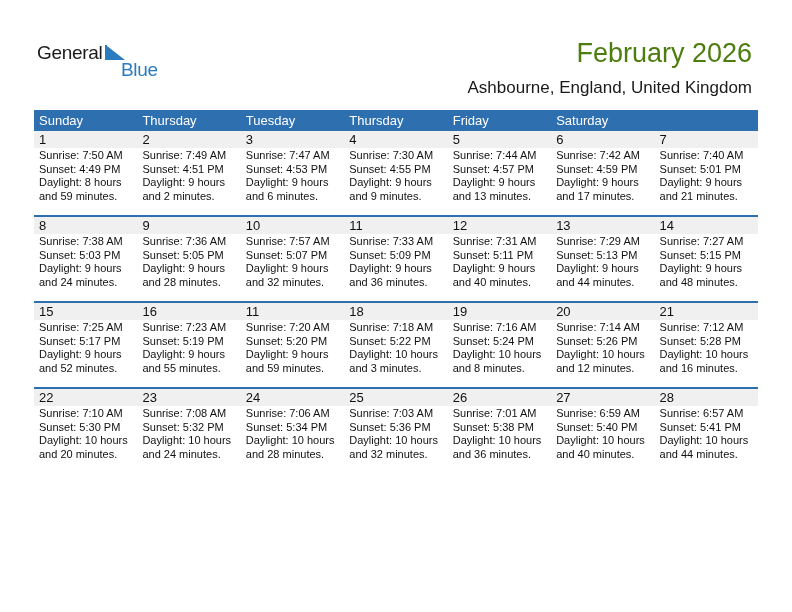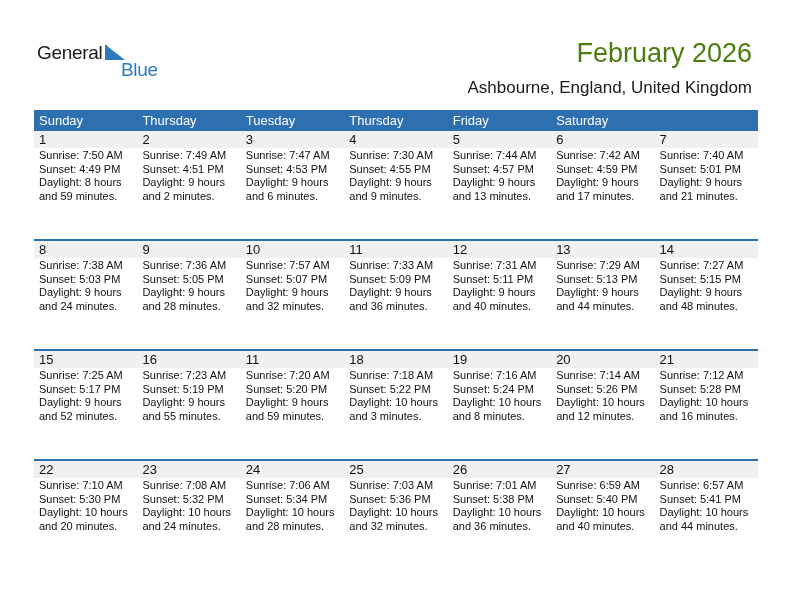--- a/index.html
+++ b/index.html
@@ -11,21 +11,21 @@
   .logo .tri-bar { position: absolute; left: 68px; top: 3px; width: 2px; height: 15px; background: #2b7bc0; }
   .title { position: absolute; right: 40px; top: 38px; font-size: 27px; color: #4d7c0f; text-align: right; }
   .subtitle { position: absolute; right: 40px; top: 78px; font-size: 17px; color: #1a1a1a; }
   .cal { position: absolute; left: 34px; top: 110px; width: 724px; }
   .hdr { display: grid; grid-template-columns: repeat(7, 1fr); background: #2e6fb0; height: 21px; }
   .hdr div { color: #ffffff; font-size: 13px; line-height: 21px; padding-left: 5px; }
   .week { margin-bottom: 0; }
   .week-line { height: 2px; background: #2e6fb0; }
   .nums { display: grid; grid-template-columns: repeat(7, 1fr); background: #f0f0f0; height: 17px; }
   .nums div { font-size: 13px; line-height: 17px; padding-left: 5px; color: #111; }
-  .info { display: grid; grid-template-columns: repeat(7, 1fr); height: 91px; }
+  .info { display: grid; grid-template-columns: repeat(7, 1fr); height: 67px; }
   .cell { padding-left: 5px; font-size: 11px; line-height: 13.5px; color: #111; padding-top: 1px; }
   .cell div { white-space: nowrap; }
 </style>
 </head>
 <body>
 
 <div class="logo">
   <span class="general">General</span>
   <span class="tri-bar"></span>
   <span class="tri"></span>

